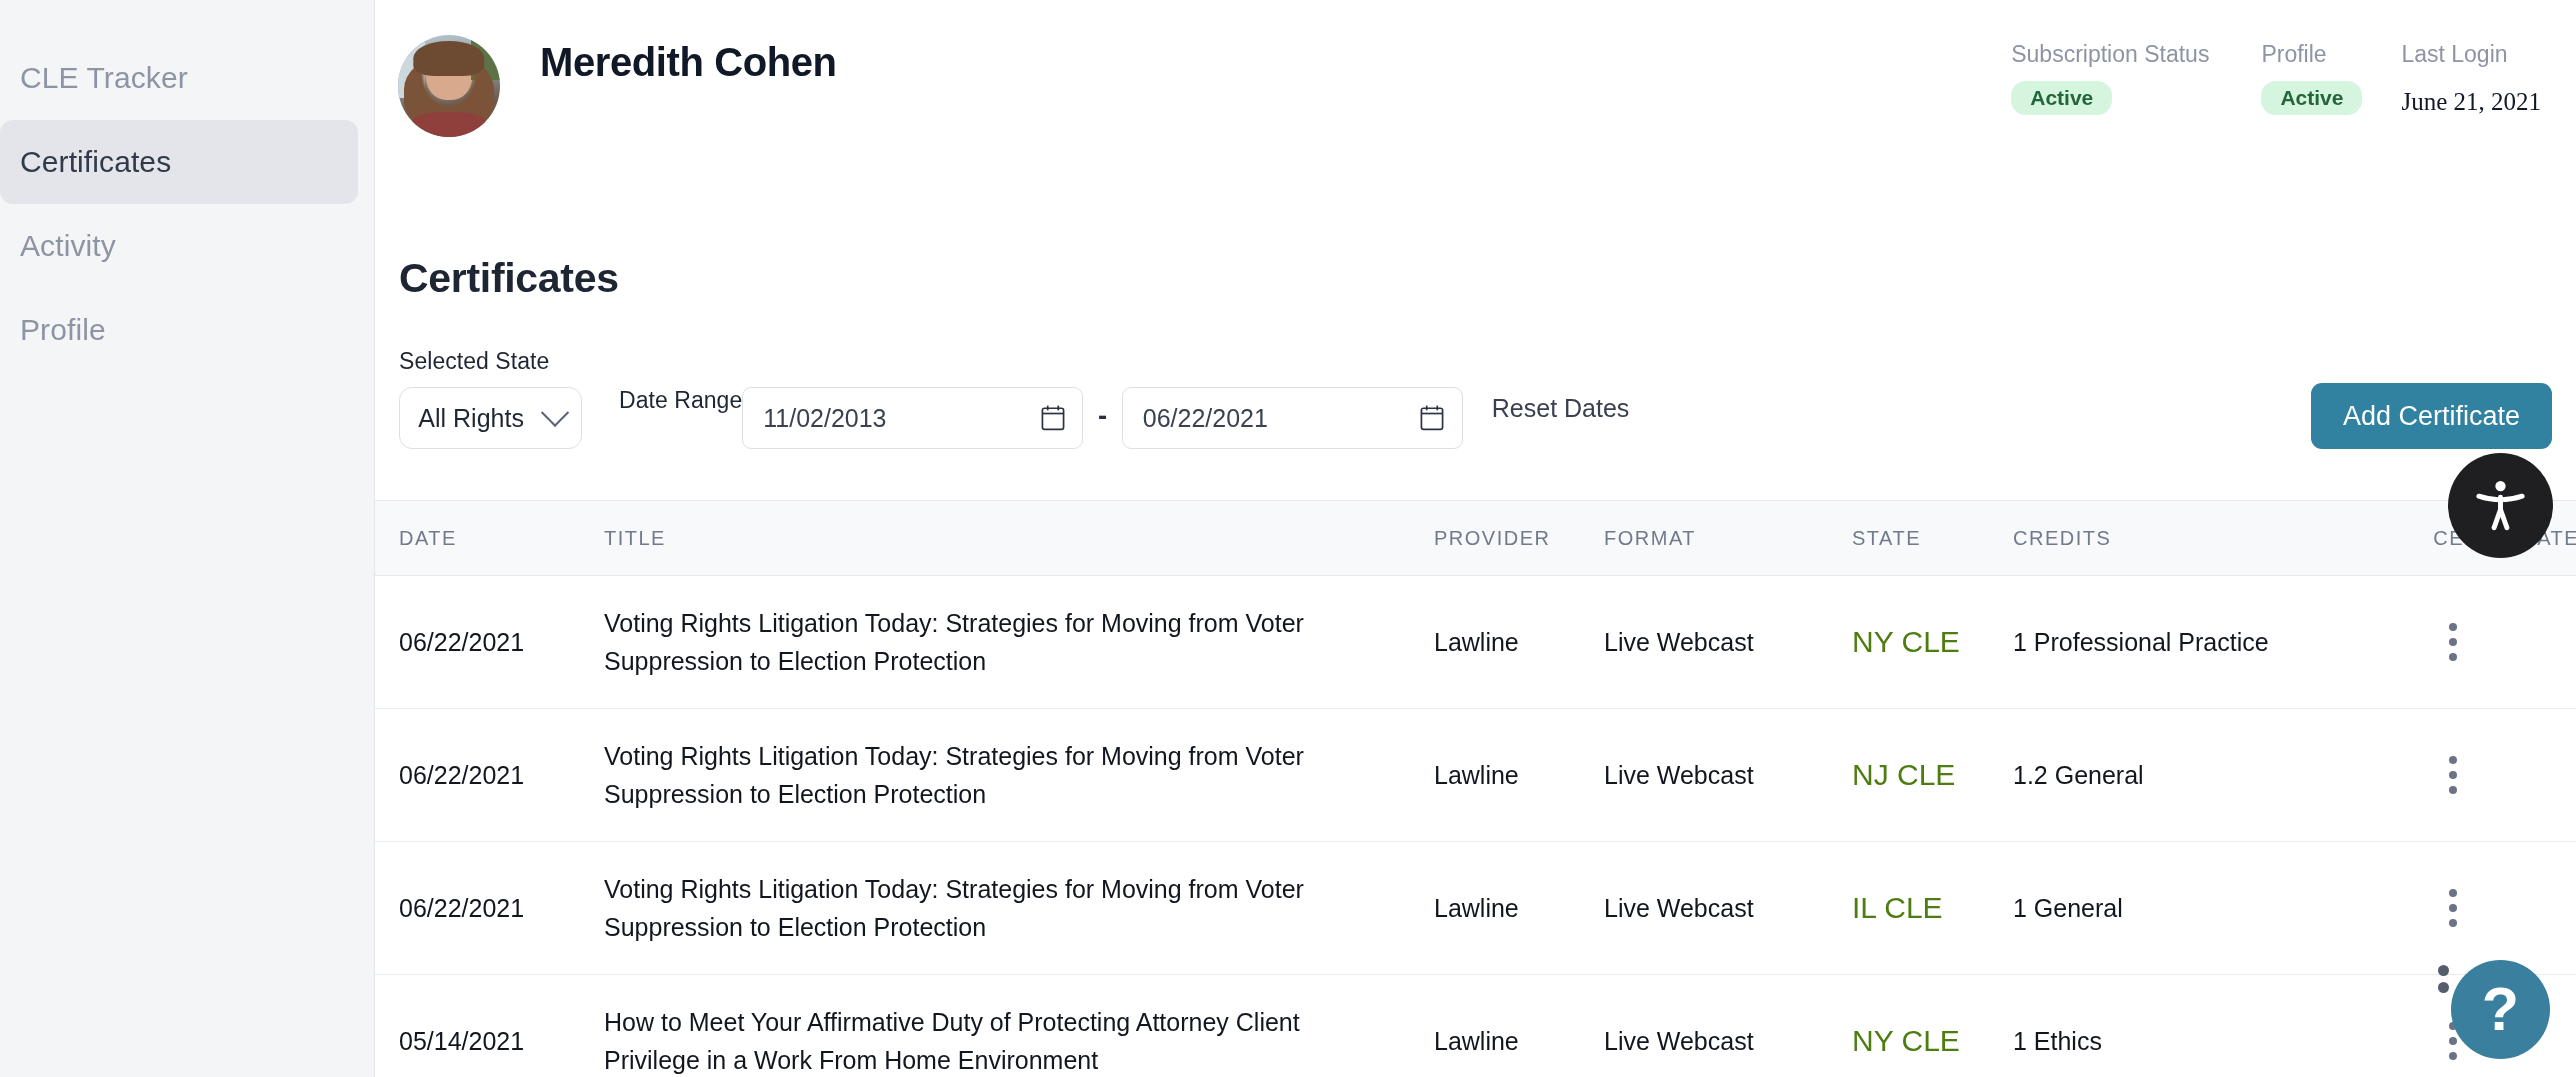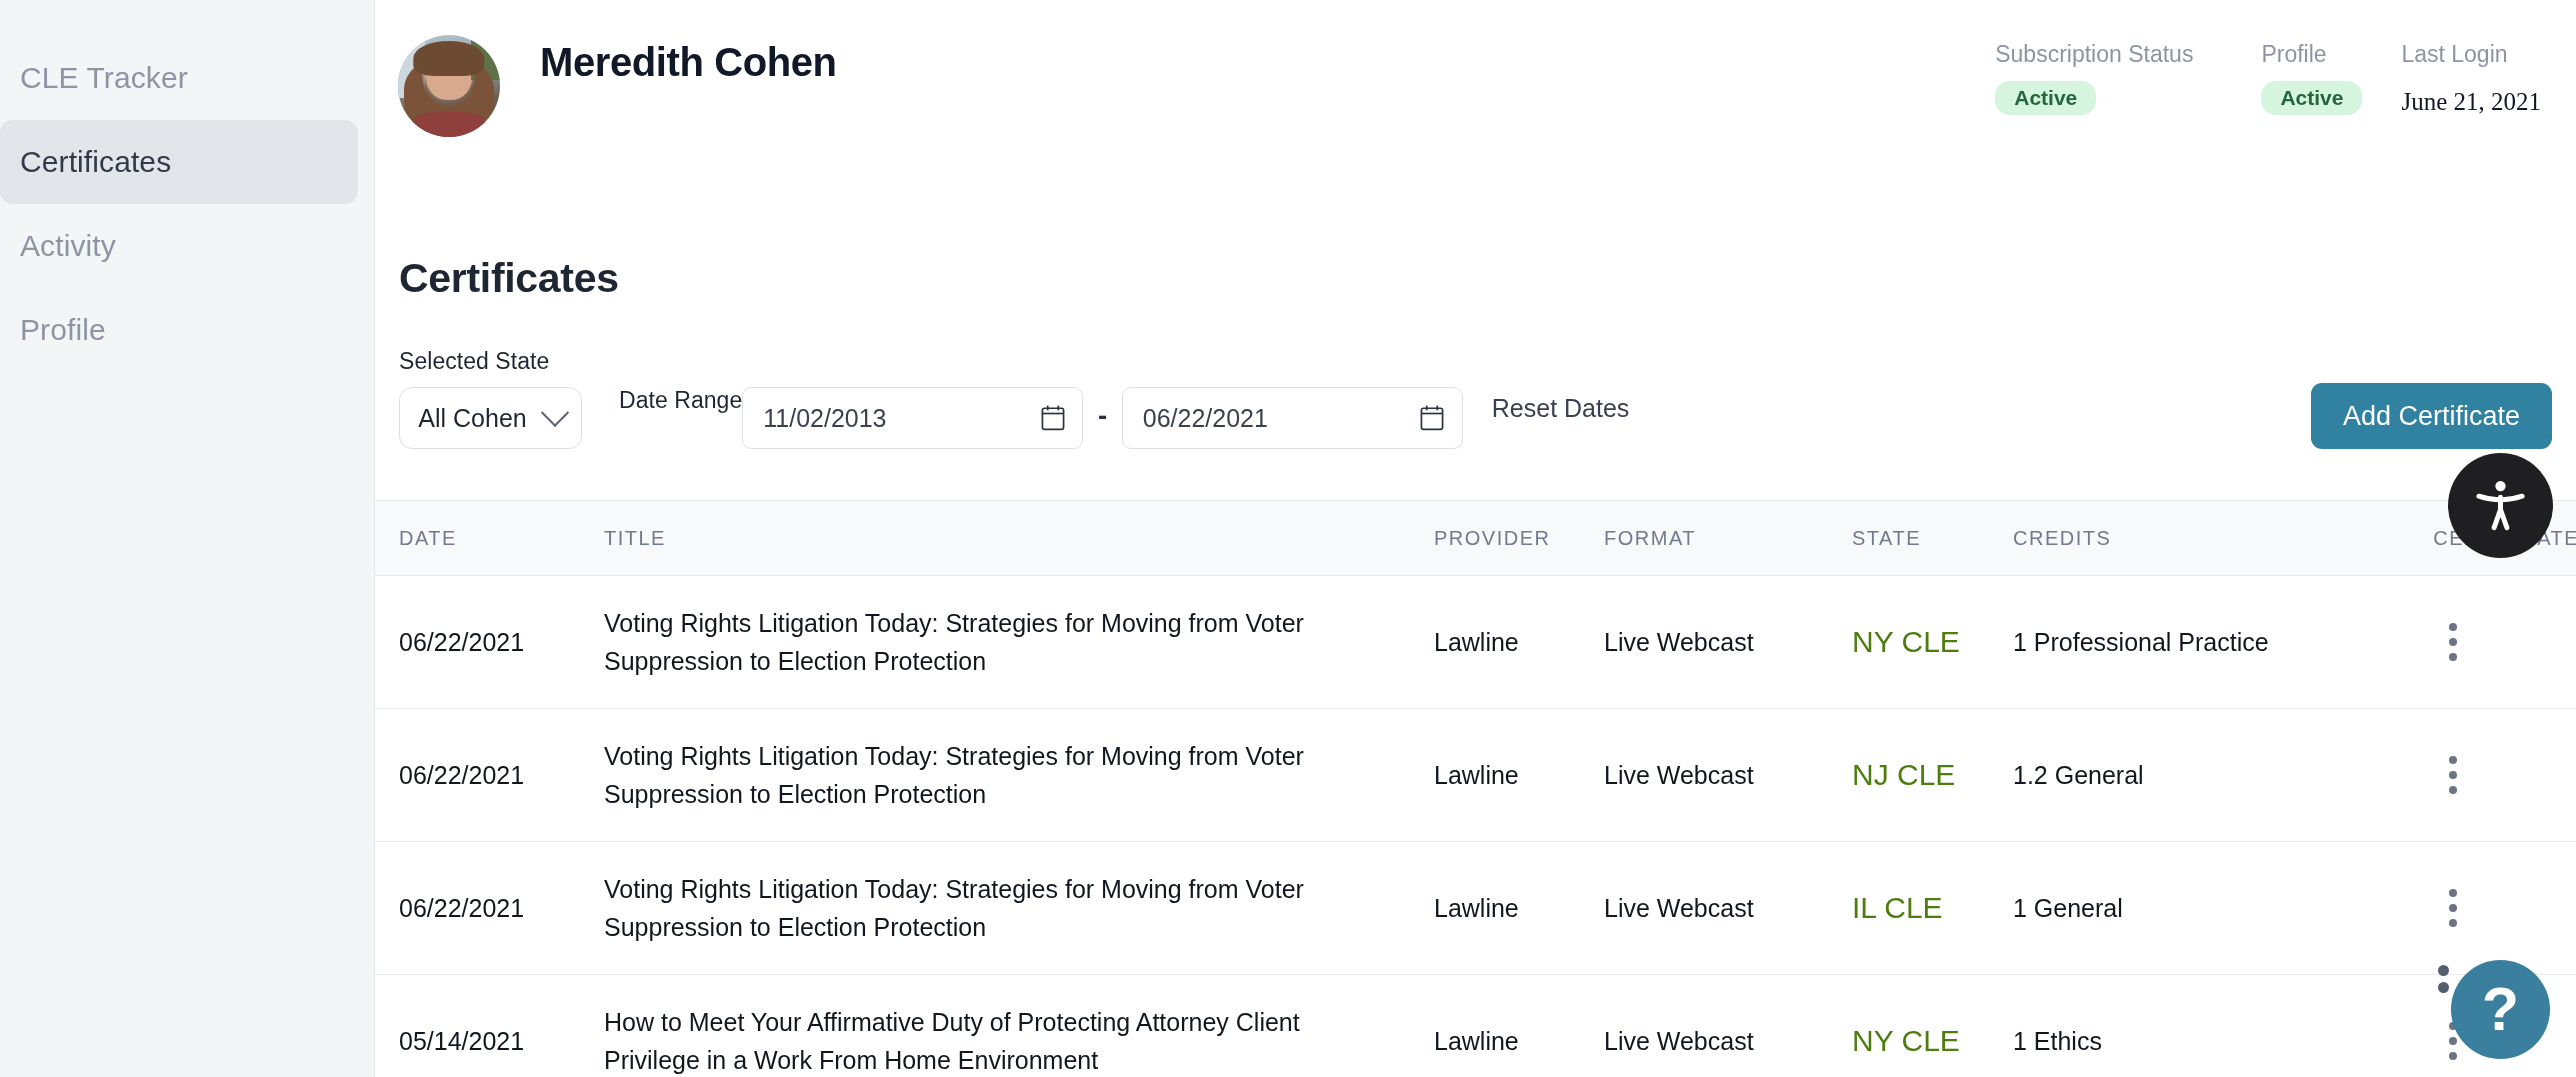--- a/index.html
+++ b/index.html
@@ -145,21 +145,21 @@
 
   .header-meta {
     position: absolute;
     top: 41px;
     right: 35px;
     display: flex;
     align-items: flex-start;
     gap: 0;
   }
   .meta-block { display: flex; flex-direction: column; align-items: flex-start; }
-  .meta-block.m-sub { margin-right: 68px; }
+  .meta-block.m-sub { margin-right: 52px; }
   .meta-block.m-prof { margin-right: 39px; }
   .meta-label {
     font-size: 23px;
     color: #8d94a3;
     margin-bottom: 13px;
     white-space: nowrap;
   }
   .badge {
     background: #d6f5de;
     color: #24653c;
@@ -424,21 +424,21 @@
 
     <section class="page-body">
 
       <h1 class="page-title">Certificates</h1>
 
       <div class="filters">
 
         <div class="field">
           <label class="field-label">Selected State</label>
           <div class="select-box">
-            <span>All Cohen</span>
+            <span>All Rights</span>
             <span class="chev"></span>
           </div>
         </div>
 
         <div class="date-group">
           <label class="field-label">Date Range</label>
           <div class="date-inputs">
 
             <div class="date-box">
               <span>11/02/2013</span>

